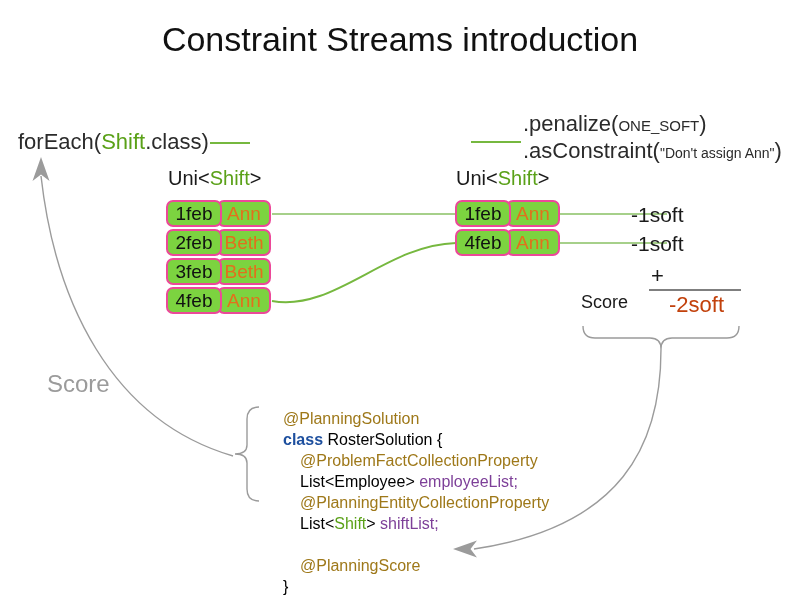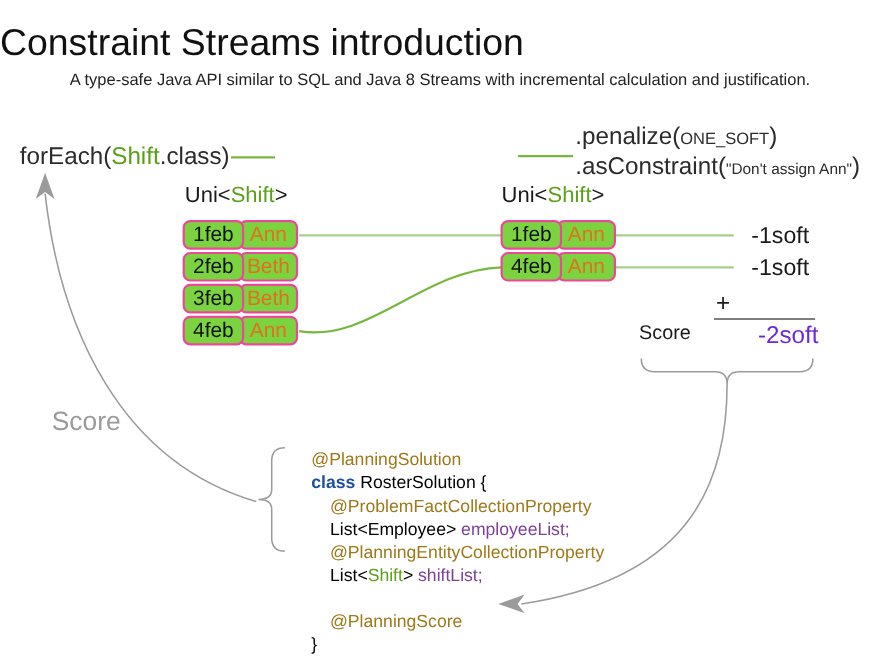--- a/index.html
+++ b/index.html
@@ -4,21 +4,21 @@
 <style>
   html,body{margin:0;padding:0;background:#fff;}
   .canvas{
     position:relative;width:800px;height:600px;background:#ffffff;overflow:hidden;
     font-family:"Liberation Sans","DejaVu Sans",sans-serif;color:#1a1a1a;
   }
   .abs{position:absolute;white-space:nowrap;}
   .overlay{position:absolute;left:0;top:0;pointer-events:none;}
   .content{position:absolute;left:0;top:0;width:100%;height:100%;}
 
-  .title{left:0;top:20px;width:100%;text-align:left;font-size:34px;color:#111;}
+  .title{left:0;top:20px;width:100%;text-align:center;font-size:34px;color:#111;}
   .subtitle{left:0;top:64px;width:100%;text-align:center;font-size:15px;color:#222;}
 
   .expr{font-size:22px;color:#2b2b2b;}
   .expr .sm{font-size:15px;}
   .expr .xs{font-size:14px;}
   .type-green{color:var(--shift-green);}
 
   .unilabel{font-size:20px;color:#1a1a1a;}
 
   .stable{display:flex;flex-direction:column;}
@@ -26,21 +26,21 @@
   .cell{
     height:23px;background:var(--box-green);border:2px solid #ec4899;border-radius:7px;
     display:flex;align-items:center;justify-content:center;font-size:19px;line-height:23px;
   }
   .cell.date{width:52px;margin-right:-5px;position:relative;z-index:2;color:#111;}
   .cell.emp{width:50px;color:var(--employee-orange);}
 
   .mscore{height:29px;display:flex;align-items:center;font-size:21px;color:#1a1a1a;}
   .plus{font-size:22px;color:#1a1a1a;}
   .scoreword{font-size:18px;color:#1a1a1a;}
-  .totalscore{font-size:22px;color:#6d28d9;margin-left:20px;}
+  .totalscore{font-size:22px;color:#c2410c;}
 
   .code{font-size:16px;line-height:21px;color:#000;margin-top:28px;}
   .cline{white-space:pre;height:21px;}
   .cline.ind{padding-left:17px;}
   .ann{color:var(--annotation-brown);}
   .kw{color:var(--keyword-blue);font-weight:bold;}
   .plain{color:#000;}
   .field{color:var(--field-purple);}
   .type{color:var(--shift-green);}
 
@@ -68,21 +68,20 @@
 
     <path d="M 259 407 Q 247 407 247 419 L 247 445 Q 247 454 235 454 Q 247 454 247 463 L 247 489 Q 247 501 259 501" fill="none" stroke="var(--arrow-gray)" stroke-width="1.4"></path>
 
     <path d="M 583 326 Q 583 338 595 338 L 650 338 Q 661 338 661 349 M 739 326 Q 739 338 727 338 L 672 338 Q 661 338 661 349" fill="none" stroke="var(--arrow-gray)" stroke-width="1.4"></path>
     <path d="M 661 349 C 661 445 622 527 474 549" fill="none" stroke="var(--arrow-gray)" stroke-width="1.4"></path>
     <polygon points="453,549 477,540.5 470.5,549 477,557.5" fill="var(--arrow-gray)"></polygon>
   </svg>
 
   <div class="content">
     <div class="abs title">Constraint Streams introduction</div>
-    <div class="abs subtitle">A type-safe Java API similar to SQL and Java 8 Streams with incremental calculation and justification.</div>
 
     <div class="abs expr" style="left:18px;top:129px;"><span>forEach(</span><span class="type-green">Shift</span><span>.class)</span></div>
 
 
     <div class="abs expr" style="left:523px;top:111px;"><span>.penalize(</span><span class="sm">ONE_SOFT</span><span>)</span></div>
 
     <div class="abs expr" style="left:523px;top:138px;"><span>.asConstraint(</span><span class="xs">"Don't assign Ann"</span><span>)</span></div>
 
     <div class="abs unilabel" style="left:168px;top:167px;"><span>Uni&lt;</span><span class="type-green">Shift</span><span>&gt;</span></div>
 
@@ -110,21 +109,21 @@
         <div class="srow">
           <div class="cell date">1feb</div>
           <div class="cell emp">Ann</div>
         </div>
         <div class="srow">
           <div class="cell date">4feb</div>
           <div class="cell emp">Ann</div>
         </div>
       </div>
 
-    <div class="abs" style="left:683px;top:200px;">
+    <div class="abs" style="left:631px;top:200px;">
         <div class="mscore">-1soft</div>
         <div class="mscore">-1soft</div>
       </div>
 
     <div class="abs plus" style="left:651px;top:263px;">+</div>
     <div class="abs scoreword" style="left:581px;top:292px;">Score</div>
     <div class="abs totalscore" style="left:669px;top:292px;">-2soft</div>
 
     <div class="abs code" style="left:283px;top:380px;">
         <div class="cline"><span class="ann">@PlanningSolution</span></div>

